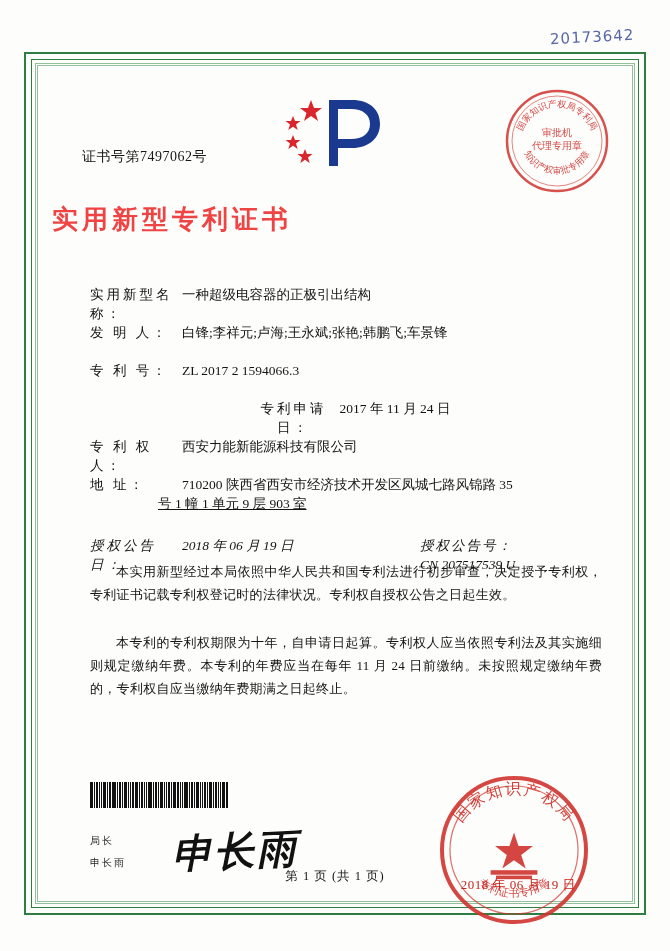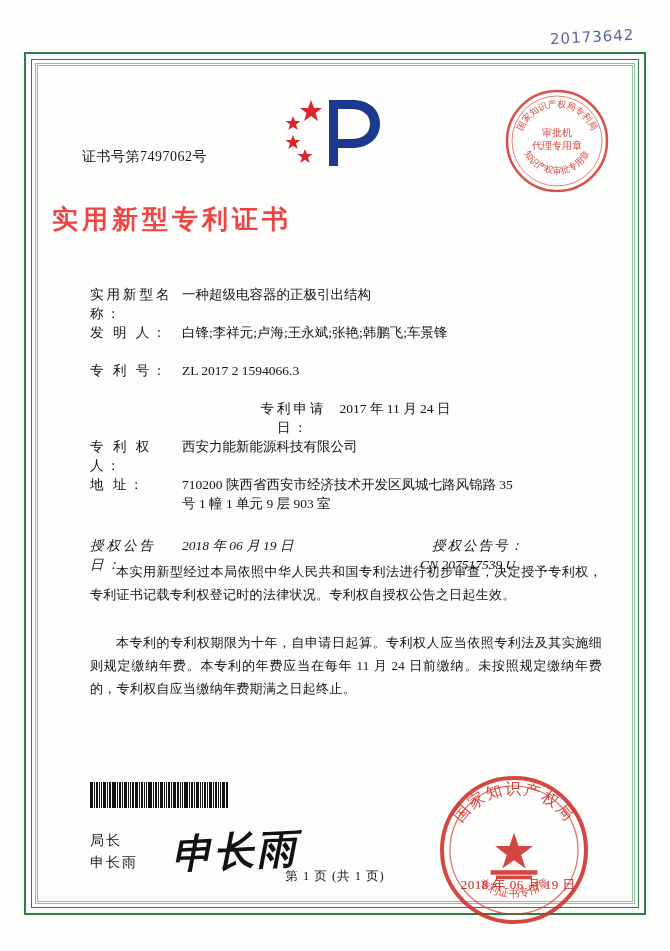--- a/index.html
+++ b/index.html
@@ -140,36 +140,37 @@
     width: 92px;
     letter-spacing: 3px;
     vertical-align: top;
   }
   .field .val {
     display: inline-block;
     vertical-align: top;
   }
   .field .val2 {
     display: block;
-    margin-left: 92px;
+    margin-left: 68px;
+    text-decoration: underline;
   }
 
   #f-name   { top: 205px; }
   #f-invent { top: 243px; }
   #f-patno  { top: 281px; }
   #f-appdate{ top: 319px; text-align: center; }
   #f-owner  { top: 357px; }
   #f-addr   { top: 395px; }
   #f-grant  { top: 456px; font-style: italic; }
   #f-grant .right {
     position: absolute;
     left: 330px;
     top: 0;
   }
-  #f-grant .right .lab2 { letter-spacing: 2px; margin-left: 12px; }
+  #f-grant .right .lab2 { letter-spacing: 2px; }
 
   .para {
     position: absolute;
     left: 38px;
     right: 16px;
     font-size: 13px;
     line-height: 23px;
     text-align: justify;
     color: #141414;
     letter-spacing: .3px;
@@ -191,21 +192,21 @@
     background: #111;
     height: 100%;
     margin-right: 1px;
   }
 
   
   #sig-labels {
     position: absolute;
     left: 38px;
     top: 750px;
-    font-size: 14px;
+    font-size: 10px;
     line-height: 22px;
     letter-spacing: 2px;
   }
   #sig-script {
     position: absolute;
     left: 120px;
     top: 744px;
     font-family: "DejaVu Serif", serif;
     font-size: 40px;
     font-style: italic;

